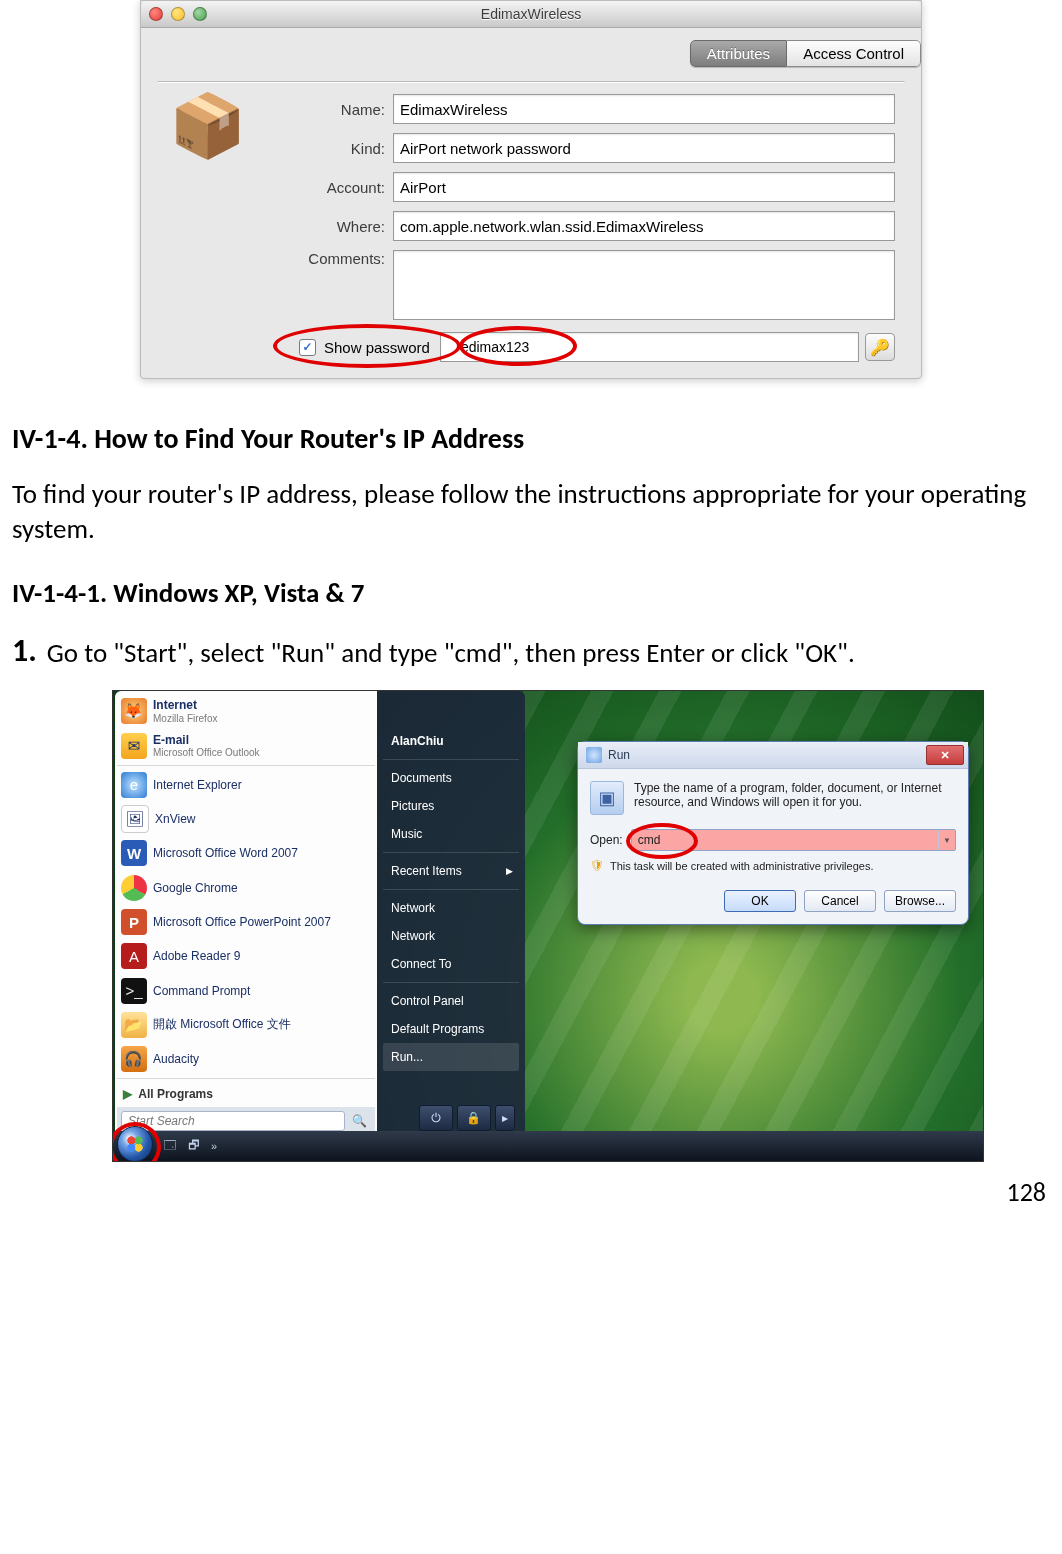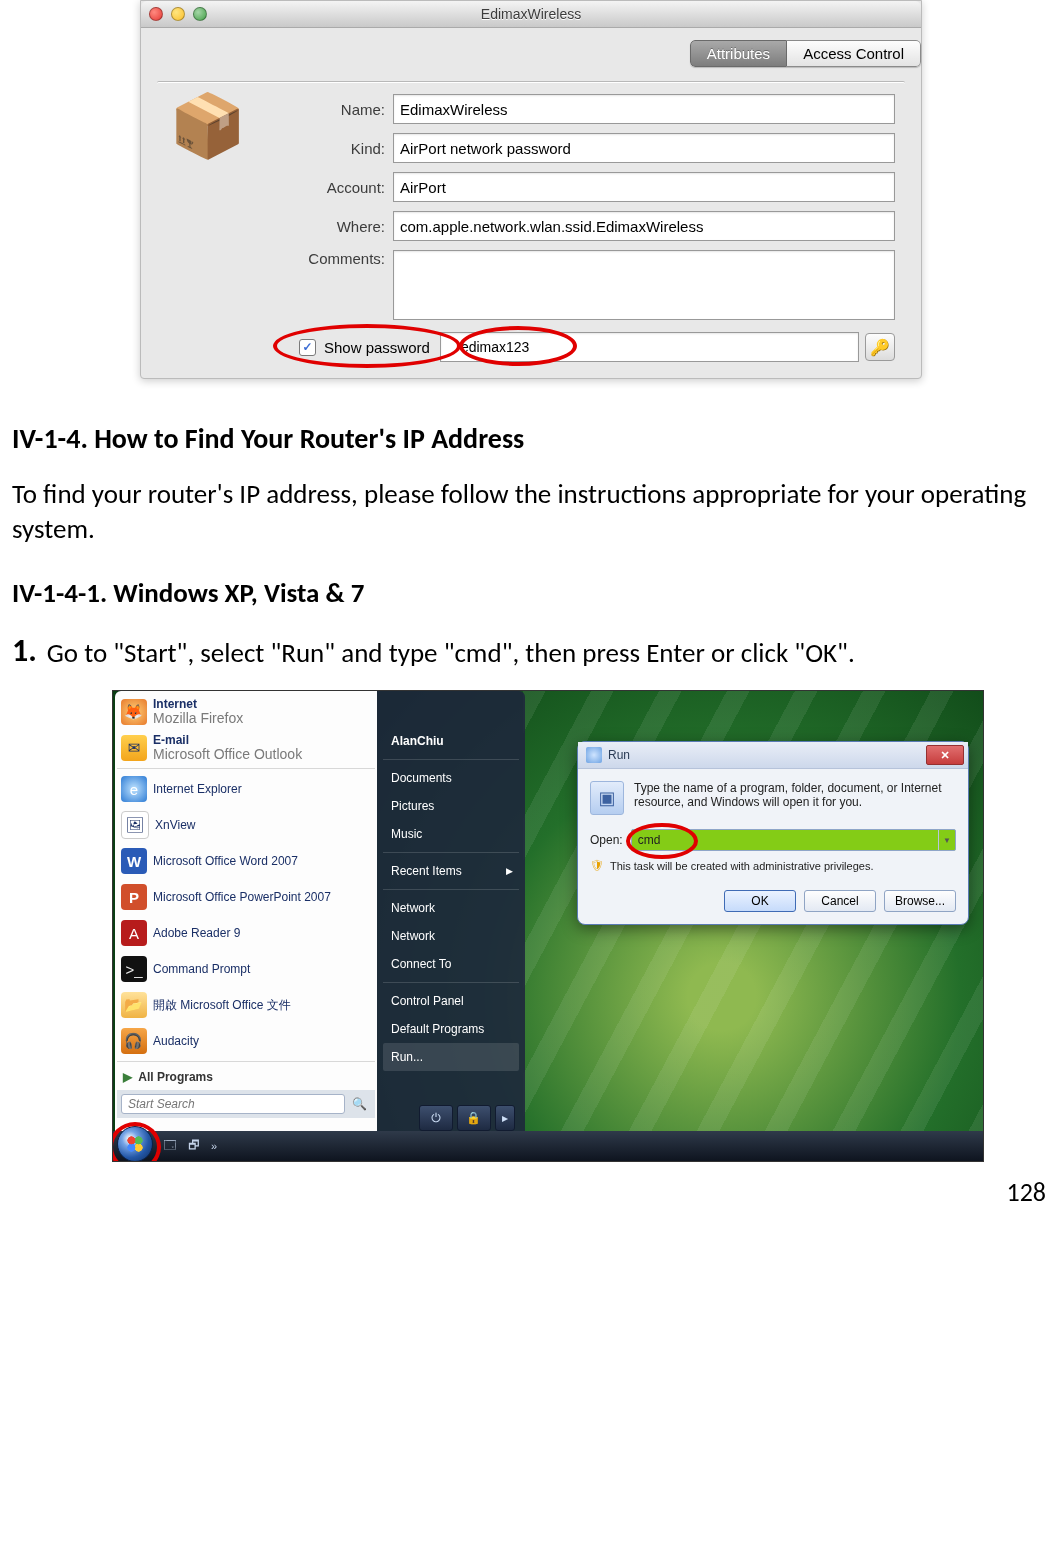--- a/index.html
+++ b/index.html
@@ -181,21 +181,21 @@
     background: #fdfdfd;
     border-radius: 6px 0 0 0;
     padding: 3px 2px 0 2px;
     display: flex; flex-direction: column;
   }
   .sm-item {
     display: flex; align-items: center; gap: 6px;
     padding: 3px 4px; height: 30px;
     color: #1a2f66; cursor: pointer;
   }
-  .sm-item .sub { color: #7a7a7a; font-size: 14px; }
+  .sm-item .sub { color: #7a7a7a; font-size: 10px; }
   .sm-item .txt { display: flex; flex-direction: column; line-height: 1.1; }
   .sm-icon { width: 26px; height: 26px; border-radius: 4px; display: inline-flex; align-items: center; justify-content: center; font-size: 15px; }
   .hr { border-top: 1px solid #d8d8d8; margin: 2px 0; }
   .sm-allprog {
     display: flex; align-items: center; gap: 6px;
     font-weight: bold; color: #333; padding: 6px 6px;
   }
   .sm-search { display: flex; gap: 4px; padding: 4px; background: #dde3ea; }
   .sm-search-input {
     flex: 1; border: 1px solid #a6b3c8; border-radius: 3px;
@@ -283,21 +283,21 @@
     background: linear-gradient(#e2ecfb,#b5cdf0);
     border: 1px solid #9db6dd; border-radius: 3px;
     display: flex; align-items: center; justify-content: center;
     color: #3d62a1; font-size: 18px;
   }
   .run-msg { flex: 1; font-size: 12px; }
   .run-open-row { display: flex; align-items: center; gap: 8px; margin-top: 14px; }
   .run-open-label { font-size: 12px; }
   .run-combo {
     flex: 1; position: relative;
-    border: 1px solid #8ea5c8; border-radius: 2px; background: #84cc16;
+    border: 1px solid #8ea5c8; border-radius: 2px; background: #fca5a5;
     height: 20px; display: flex; align-items: center;
   }
   .run-combo-val { padding: 0 6px; font-size: 12px; }
   .run-combo .dd {
     position: absolute; right: 0; top: 0; bottom: 0; width: 16px;
     border-left: 1px solid #b9c6dc;
     display: flex; align-items: center; justify-content: center;
     font-size: 8px; color: #555;
   }
   .run-priv { display: flex; gap: 6px; align-items: center; margin-top: 8px; font-size: 11px; color: #222; }
@@ -409,20 +409,24 @@
           <span class="sm-icon" style="background:radial-gradient(#bfe3ff,#2d7bd4);color:#fff;">e</span>
           <span>Internet Explorer</span>
         </div>
         <div class="sm-item">
           <span class="sm-icon" style="background:#fff;border:1px solid #ccc;">🖼</span>
           <span>XnView</span>
         </div>
         <div class="sm-item">
           <span class="sm-icon" style="background:#2a5bb7;color:#fff;font-weight:bold;">W</span>
           <span>Microsoft Office Word 2007</span>
+        </div>
+        <div class="sm-item">
+          <span class="sm-icon" style="background:conic-gradient(#e34 0 120deg,#5b5 120deg 240deg,#fc3 240deg 360deg);border-radius:50%;"></span>
+          <span>Google Chrome</span>
         </div>
         <div class="sm-item">
           <span class="sm-icon" style="background:#d14f2b;color:#fff;font-weight:bold;">P</span>
           <span>Microsoft Office PowerPoint 2007</span>
         </div>
         <div class="sm-item">
           <span class="sm-icon" style="background:#b71c1c;color:#fff;">A</span>
           <span>Adobe Reader 9</span>
         </div>
         <div class="sm-item">

